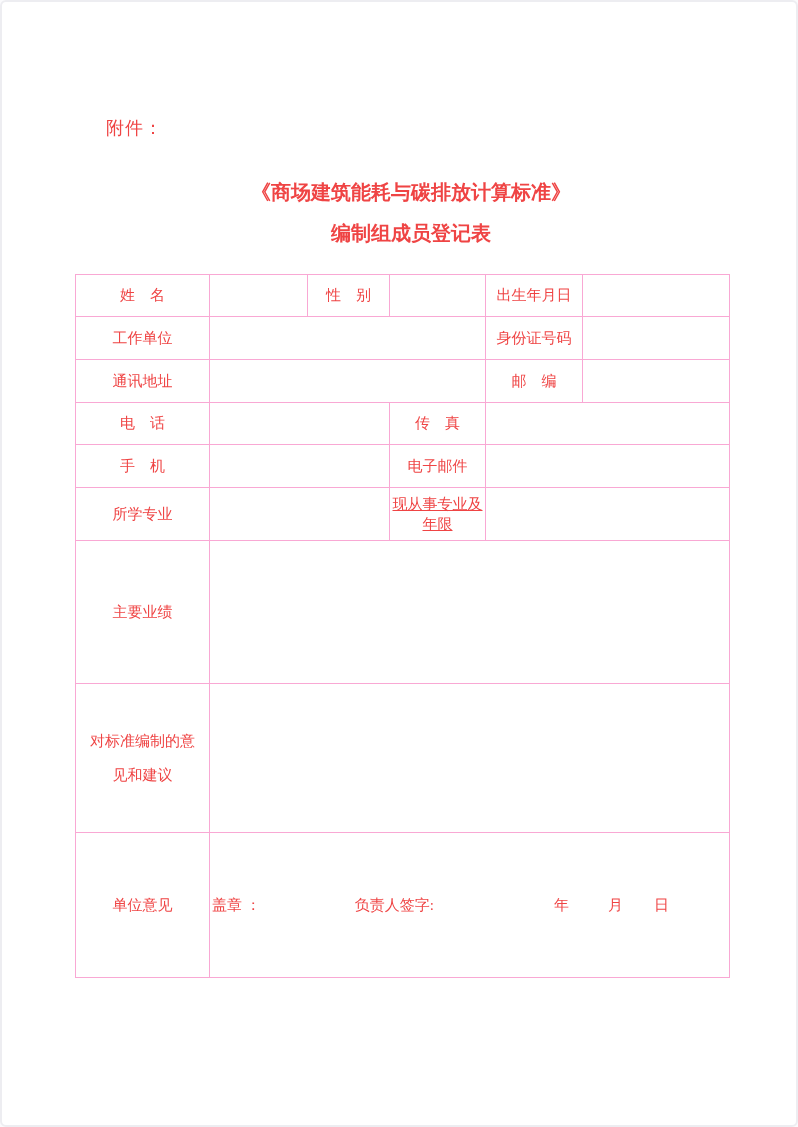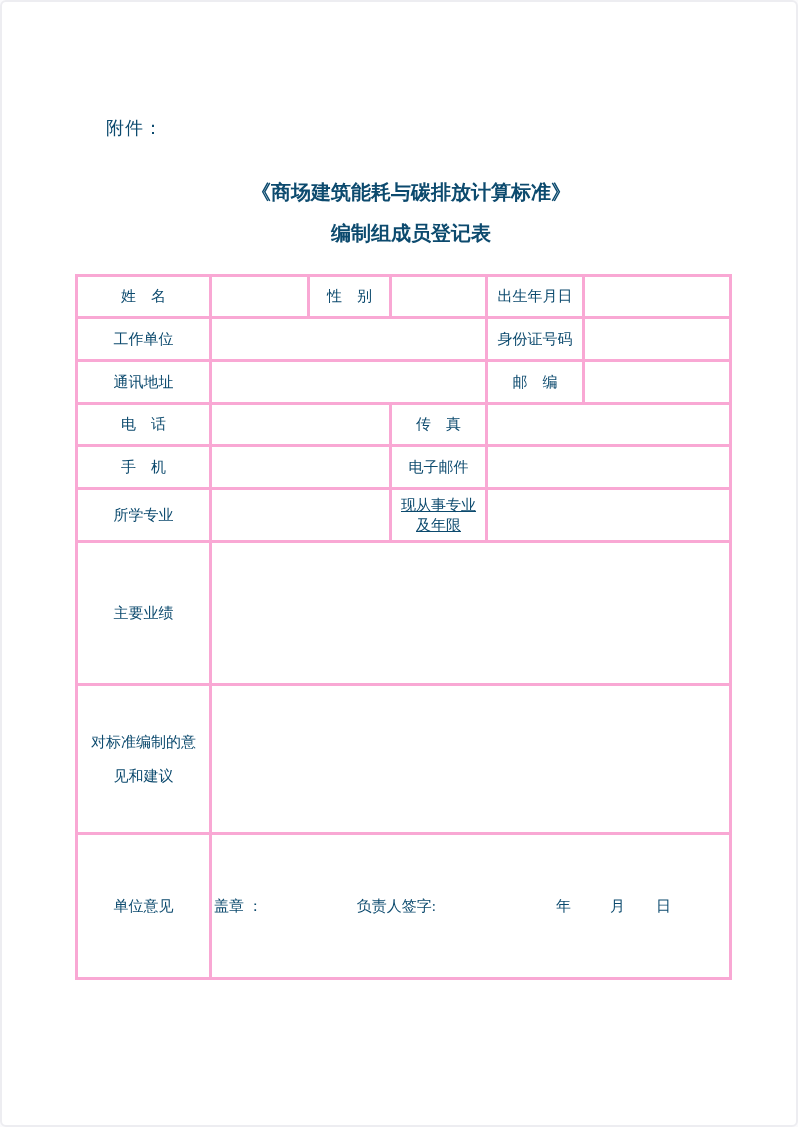--- a/index.html
+++ b/index.html
@@ -6,21 +6,21 @@
   .page {
     position: relative;
     width: 798px;
     height: 1127px;
     margin: 0 auto;
     background: #ffffff;
     border: 2px solid #ededf1;
     border-radius: 6px;
     box-sizing: border-box;
     font-family: "Liberation Serif", "DejaVu Serif", serif;
-    color: #0c4a6e;
+    color: #ef4444;
     overflow: hidden;
   }
   .attachment {
     position: absolute;
     left: 104px;
     top: 114px;
     font-size: 18px;
     letter-spacing: 1px;
   }
   .doc-title {
@@ -37,21 +37,21 @@
 
   table.reg-table {
     position: absolute;
     left: 73px;
     top: 272px;
     width: 654px;
     border-collapse: collapse;
     table-layout: fixed;
   }
   table.reg-table td {
-    border: 3px solid #f9a8d4;
+    border: 1px solid #f9a8d4;
     font-size: 15px;
     vertical-align: middle;
     padding: 0 2px;
     overflow: hidden;
   }
   td.label { text-align: center; line-height: 1.35; }
   td.label.wrap-narrow { line-height: 20px; padding: 0 2px; text-decoration: underline; }
   td.label.wrap-tall   { line-height: 34px; padding: 0 8px; }
   td.value { background: #ffffff; }
 

